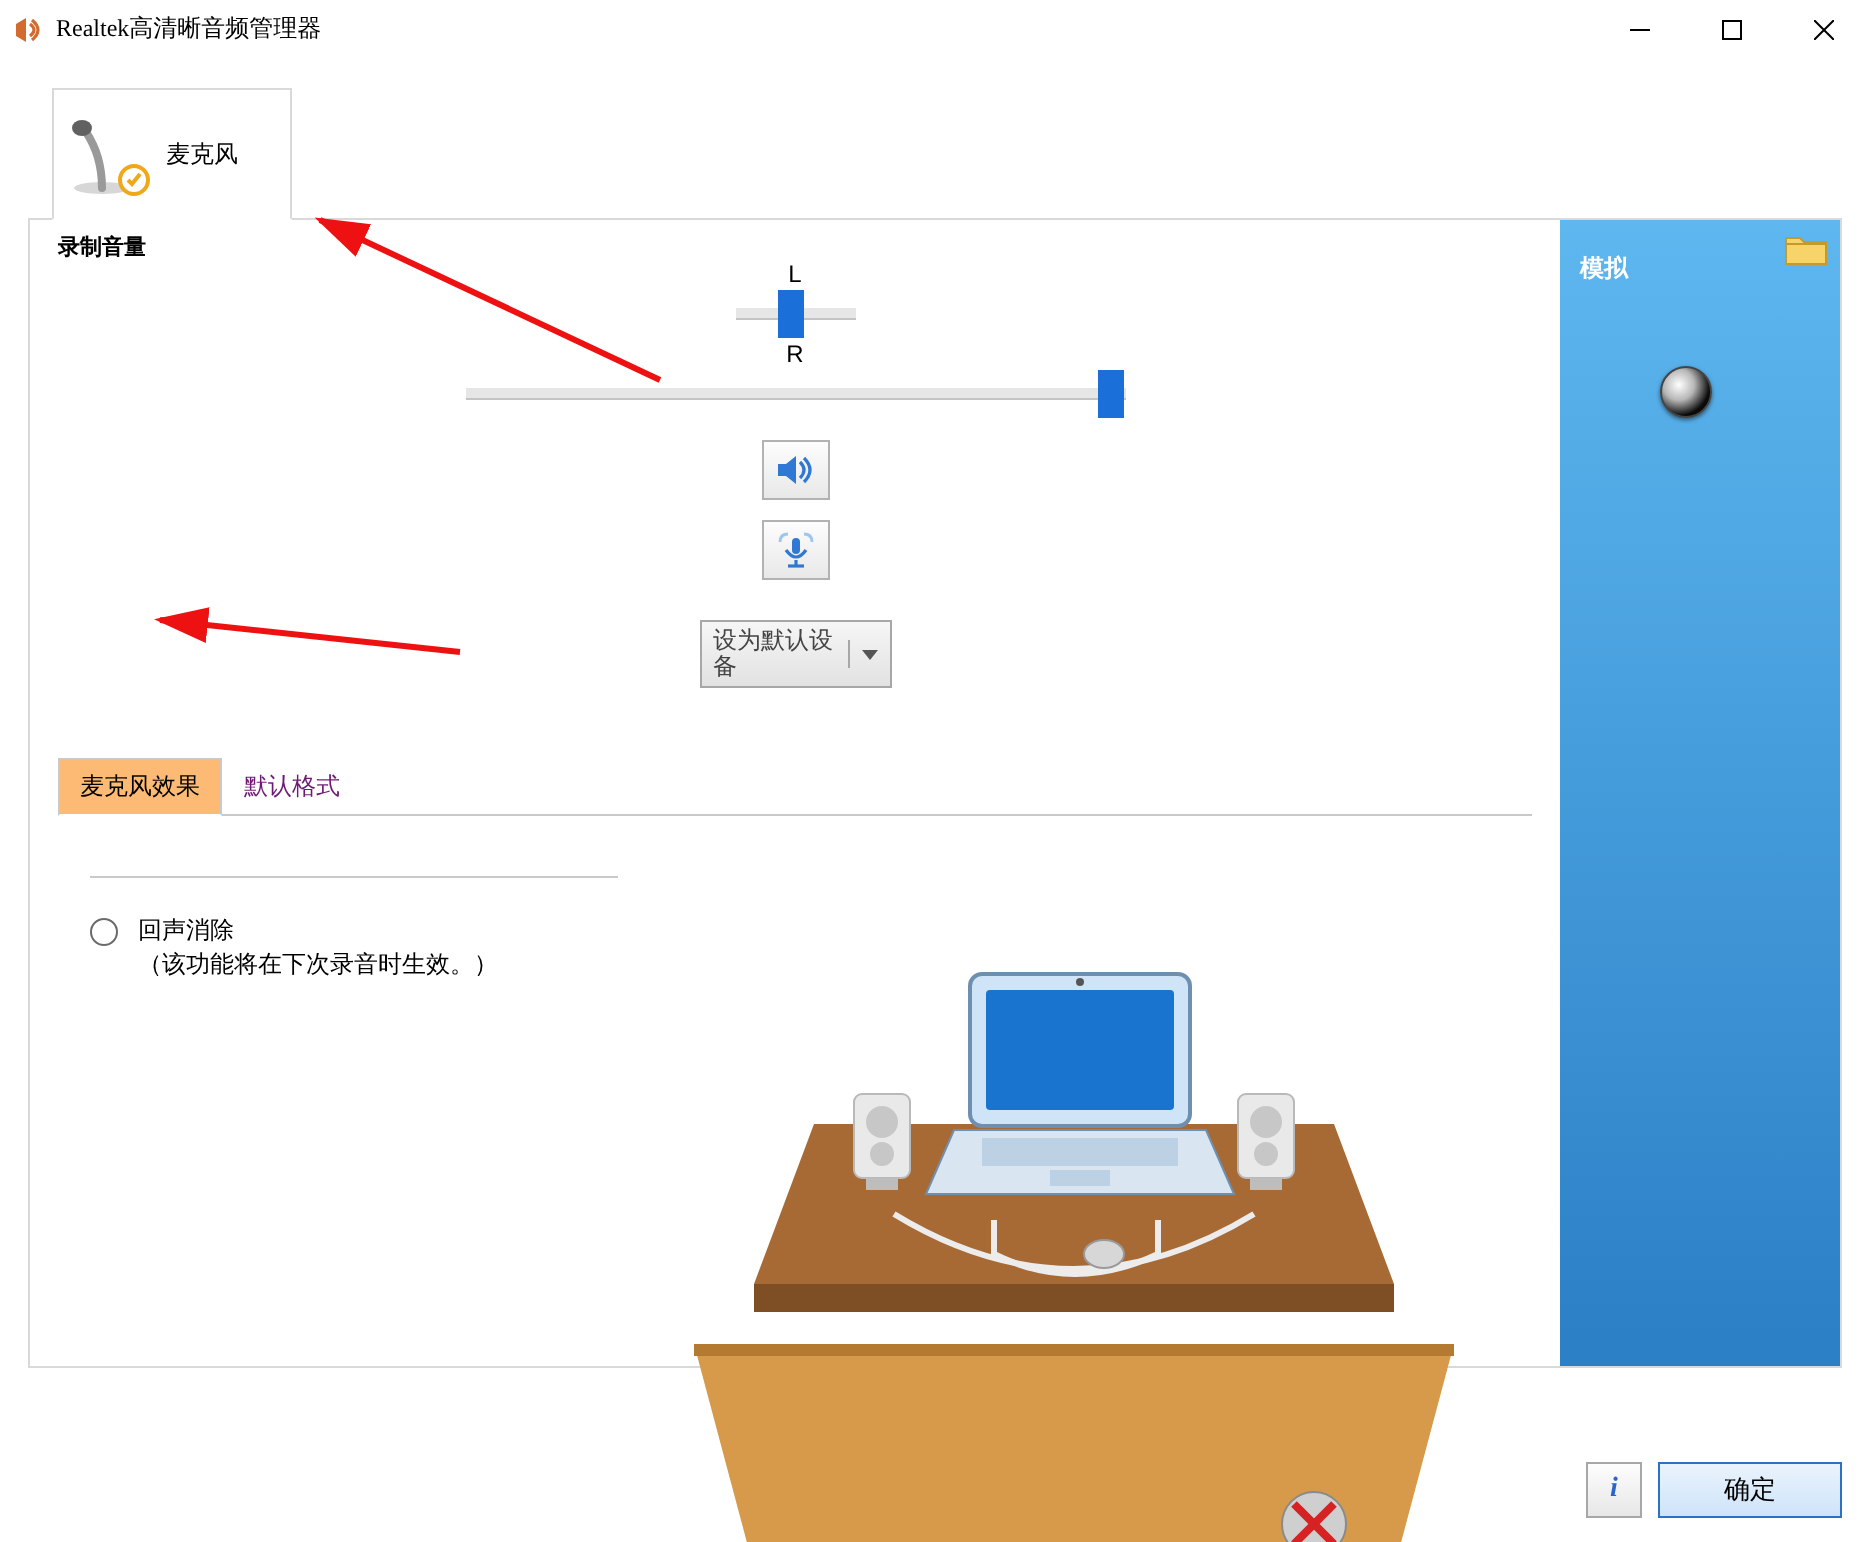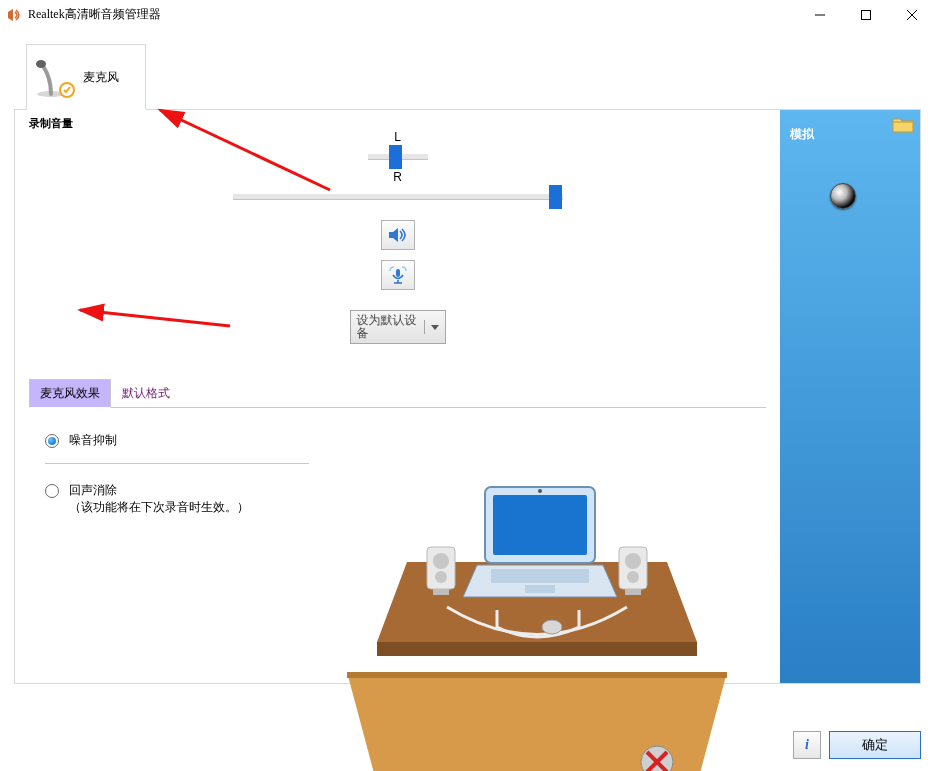--- a/index.html
+++ b/index.html
@@ -35,21 +35,21 @@
 .slider.sL { width: 60px; }
 .slider.sR { width: 330px; }
 .thumb { position: absolute; top: -9px; width: 13px; height: 24px; background: #1a6fd8; cursor: pointer; }
 .icon-btn { width: 34px; height: 30px; background: linear-gradient(#fdfdfd,#e8e8e8); border: 1px solid #b2b2b2; display: flex; align-items: center; justify-content: center; cursor: pointer; }
 .set-default { width: 96px; height: 34px; background: linear-gradient(#f6f6f6,#e2e2e2); border: 1px solid #a7a7a7; display: flex; align-items: center; padding: 0 6px; gap: 4px; cursor: pointer; color: #444; }
 .set-default .chev { border-left: 1px solid #a7a7a7; padding-left: 6px; }
 
 
 .subtabs { display: flex; margin-top: 34px; border-bottom: 1px solid #c9c9c9; }
 .subtab { padding: 5px 10px; border: 1px solid transparent; font-size: 12px; cursor: pointer; position: relative; top: 1px; }
-.subtab.active { background: #c4b5fd; border: 1px solid #c9c9c9; border-bottom-color: #fff; }
+.subtab.active { background: #fdba74; border: 1px solid #c9c9c9; border-bottom-color: #fff; }
 .subtab:not(.active) { color: #701a75; }
 
 
 .fx-body { display: flex; gap: 18px; padding-top: 24px; height: 430px; }
 .fx-opts { width: 280px; padding-left: 16px; }
 .opt { display: flex; align-items: flex-start; gap: 10px; margin-bottom: 14px; }
 .radio { width: 14px; height: 14px; border-radius: 50%; border: 1px solid #6a6a6a; background: #fff; display: inline-block; position: relative; flex: none; margin-top: 2px; cursor: pointer; }
 .radio.sel::after { content: ""; position: absolute; inset: 2px; border-radius: 50%; background: radial-gradient(circle at 30% 30%, #6ec3ff, #0062c4); }
 .divider { height: 1px; background: #c9c9c9; margin: 6px 0 18px 0; }
 
@@ -160,24 +160,20 @@
         </div>
       </div>
 
       <div class="subtabs">
         <div class="subtab active">麦克风效果</div>
         <div class="subtab">默认格式</div>
       </div>
 
       <div class="fx-body">
         <div class="fx-opts">
-          <div class="opt">
-            <span class="radio sel"></span>
-            <span>噪音抑制</span>
-          </div>
           <div class="divider"></div>
           <div class="opt">
             <span class="radio"></span>
             <span>
               <span>回声消除</span><br>
               <span>（该功能将在下次录音时生效。）</span>
             </span>
           </div>
         </div>
 

